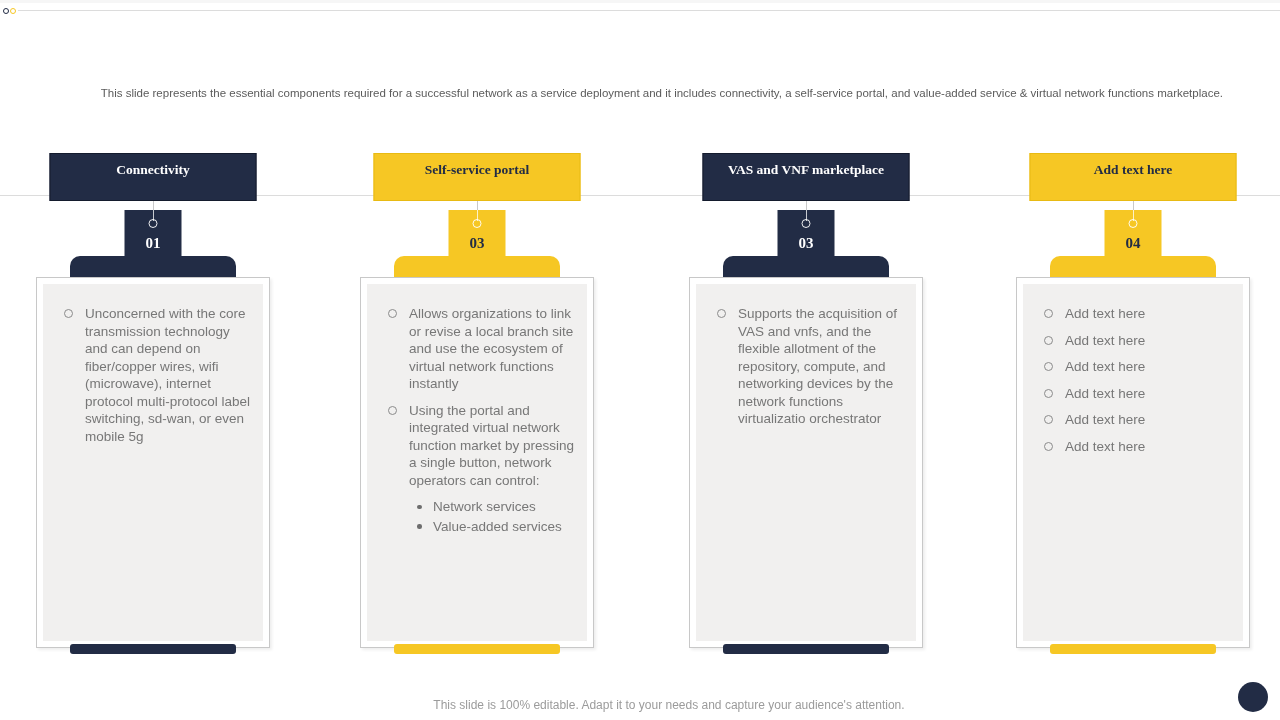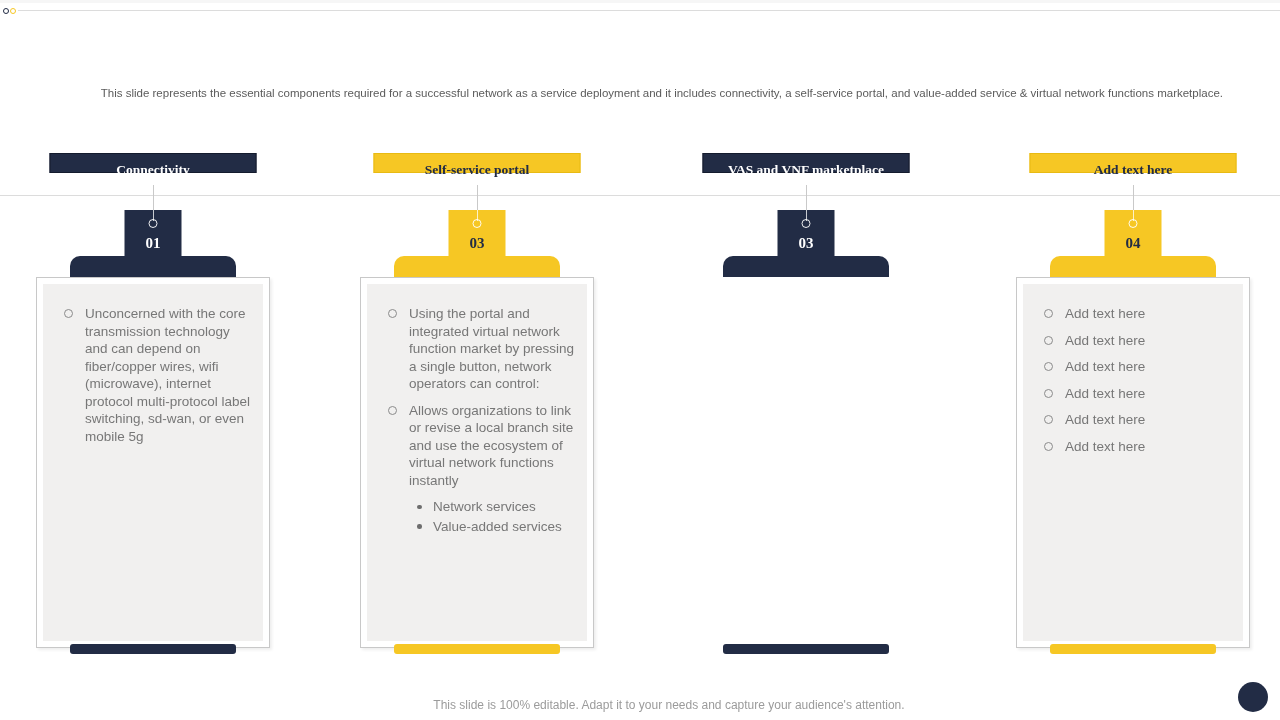--- a/index.html
+++ b/index.html
@@ -28,21 +28,21 @@
 
   
   .separator { position:absolute; left:0; top:195px; width:1280px; height:1px; background:var(--hairline); z-index:0; }
 
   
   .col { position:absolute; top:0; width:234px; height:720px; }
   .col-1 { left:36px; }  .col-2 { left:360px; }  .col-3 { left:689px; }  .col-4 { left:1016px; }
 
   .header-box {
     position:absolute; top:153px; left:50%; transform:translateX(-50%);
-    width:207px; height:20px; line-height:31px; text-align:center; z-index:2;
+    width:207px; height:48px; line-height:31px; text-align:center; z-index:2;
     font-family:"Liberation Serif", serif; font-weight:bold; font-size:13.5px;
   }
   .theme-navy .header-box { background:var(--navy); color:#ffffff; border:1px solid #141b2d; }
   .theme-yellow .header-box { background:var(--yellow); color:var(--navy); border:1px solid #e8ba13; }
 
   .connector { position:absolute; top:185px; left:50%; width:1px; height:26px; background:#c9c9c9; z-index:1; }
 
   .tab-stem { position:absolute; top:210px; left:50%; transform:translateX(-50%); width:57px; height:47px; z-index:1; }
   .theme-navy .tab-stem { background:var(--navy); }
   .theme-yellow .tab-stem { background:var(--yellow); }
@@ -143,38 +143,45 @@
     <div class="header-box">Self-service portal</div>
     <div class="connector"></div>
     <div class="tab-stem"></div>
     <div class="stem-line"></div>
     <div class="ring"></div>
     <div class="tab-number">03</div>
     <div class="tab-base"></div>
     <div class="content-box">
       <div class="content-inner">
         <ul class="bullet-list">
+            <li class="bullet">Allows organizations to link or revise a local branch site and use the ecosystem of virtual network functions instantly</li>
             <li class="bullet">Using the portal and integrated virtual network function market by pressing a single button, network operators can control:</li>
-            <li class="bullet">Allows organizations to link or revise a local branch site and use the ecosystem of virtual network functions instantly</li>
             <li class="sub-bullet">Network services</li>
             <li class="sub-bullet">Value-added services</li>
           </ul>
       </div>
     </div>
     <div class="bottom-bar"></div>
   </div>
 
   <div class="col col-3 theme-navy">
     <div class="header-box">VAS and VNF marketplace</div>
     <div class="connector"></div>
     <div class="tab-stem"></div>
     <div class="stem-line"></div>
     <div class="ring"></div>
     <div class="tab-number">03</div>
     <div class="tab-base"></div>
+    <div class="content-box">
+      <div class="content-inner">
+        <ul class="bullet-list">
+            <li class="bullet">Supports the acquisition of VAS and vnfs, and the flexible allotment of the repository, compute, and networking devices by the network functions virtualizatio orchestrator</li>
+          </ul>
+      </div>
+    </div>
     <div class="bottom-bar"></div>
   </div>
 
   <div class="col col-4 theme-yellow">
     <div class="header-box">Add text here</div>
     <div class="connector"></div>
     <div class="tab-stem"></div>
     <div class="stem-line"></div>
     <div class="ring"></div>
     <div class="tab-number">04</div>

